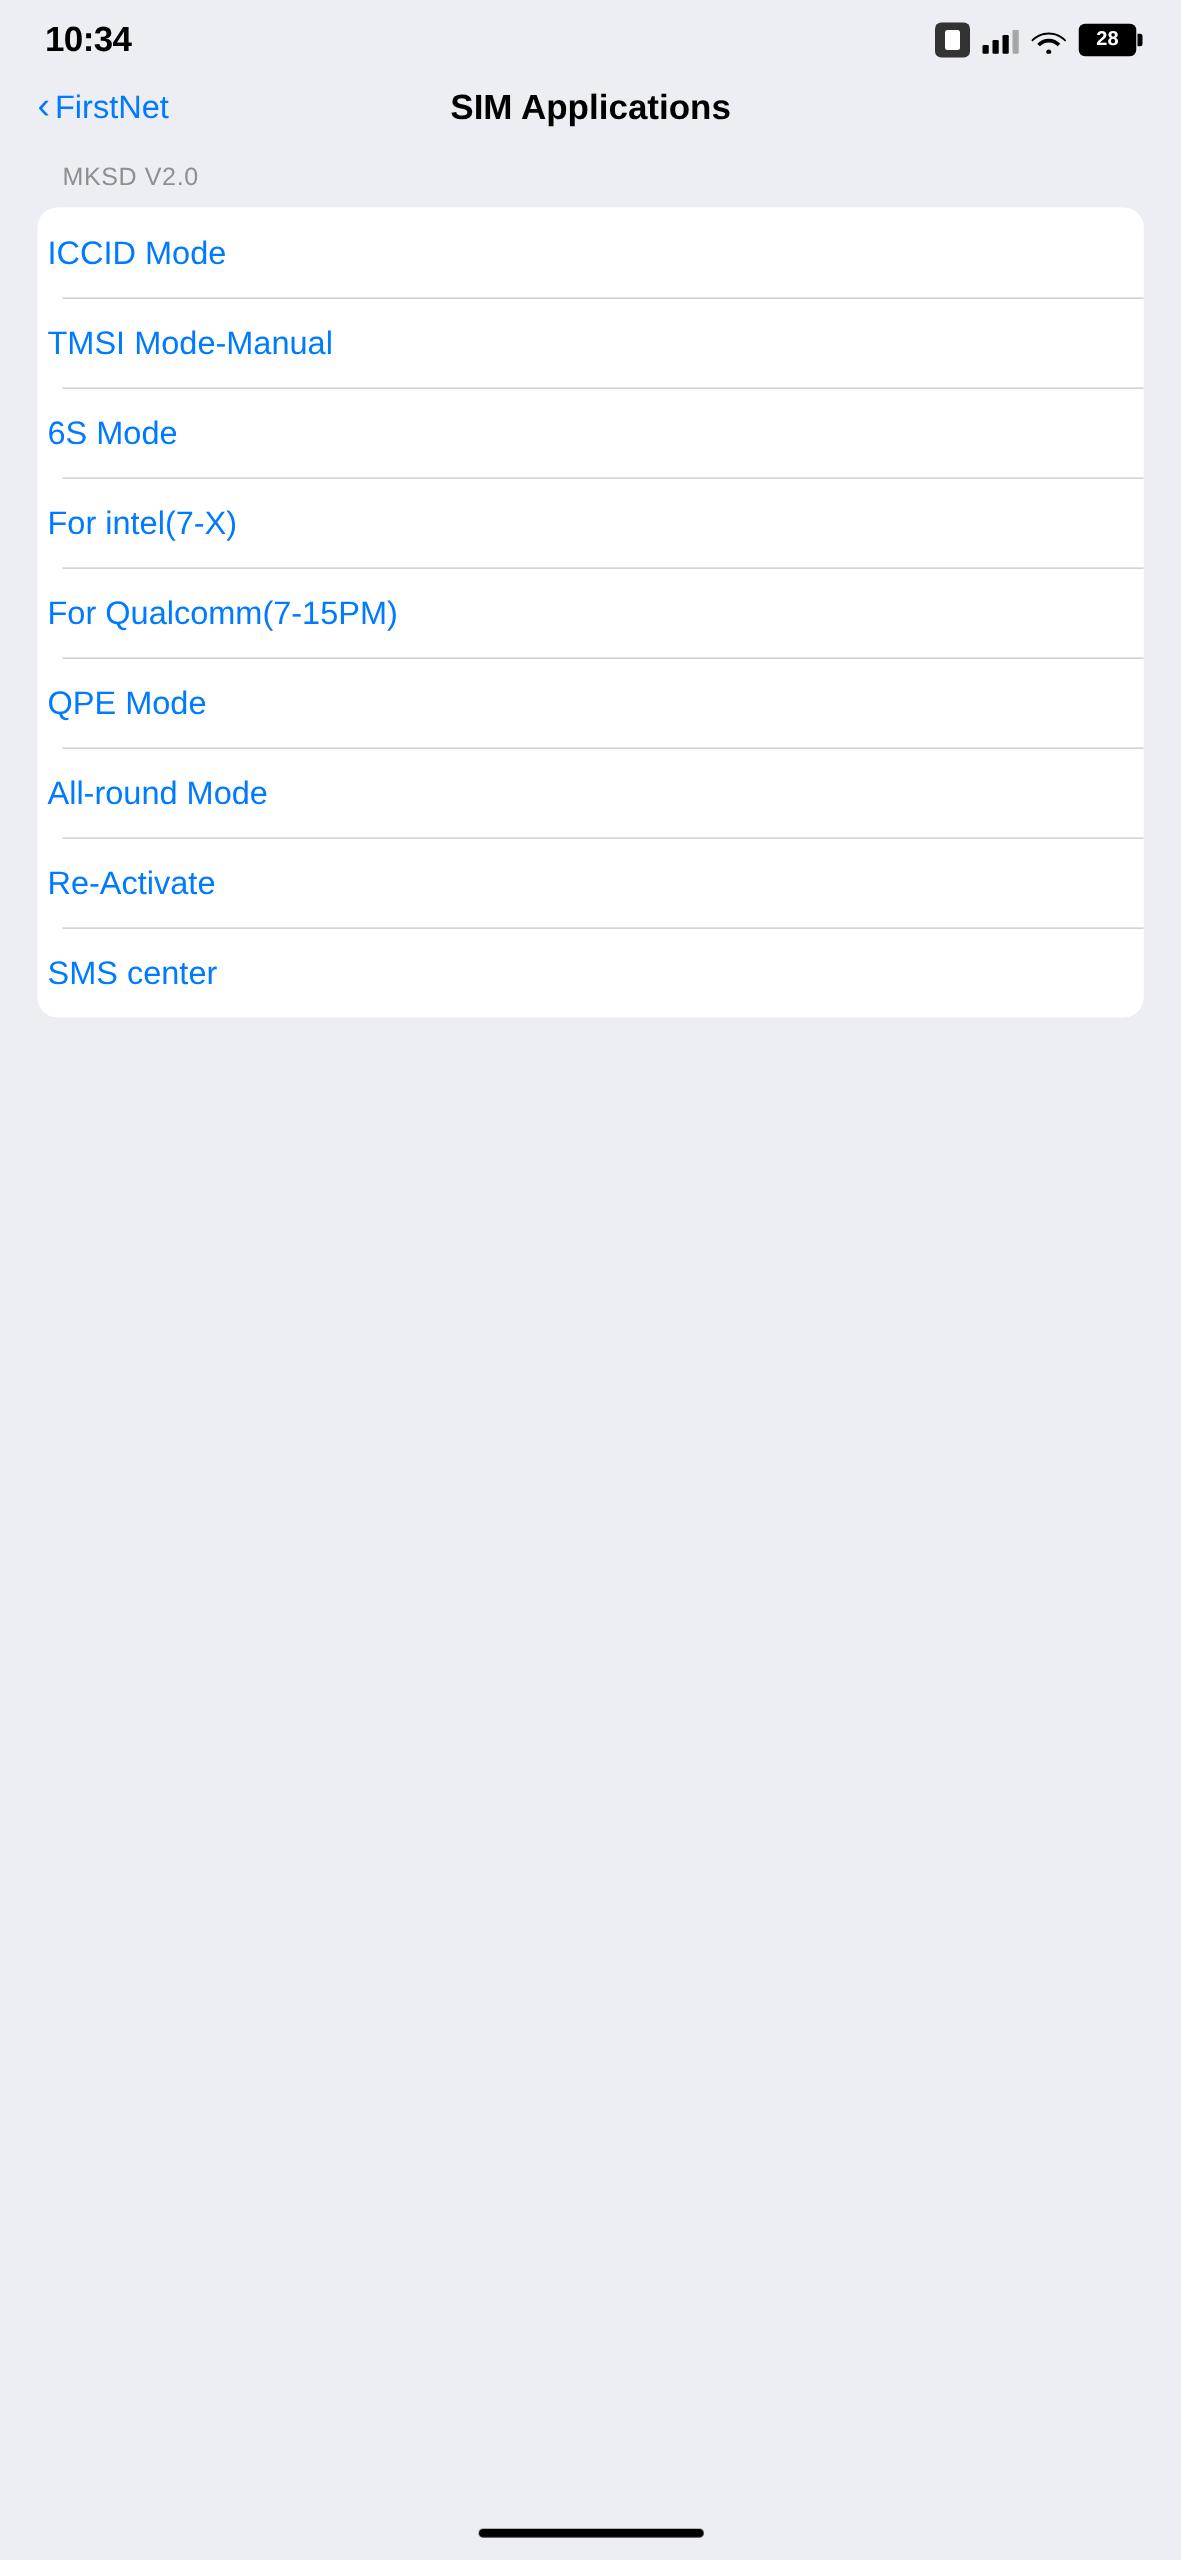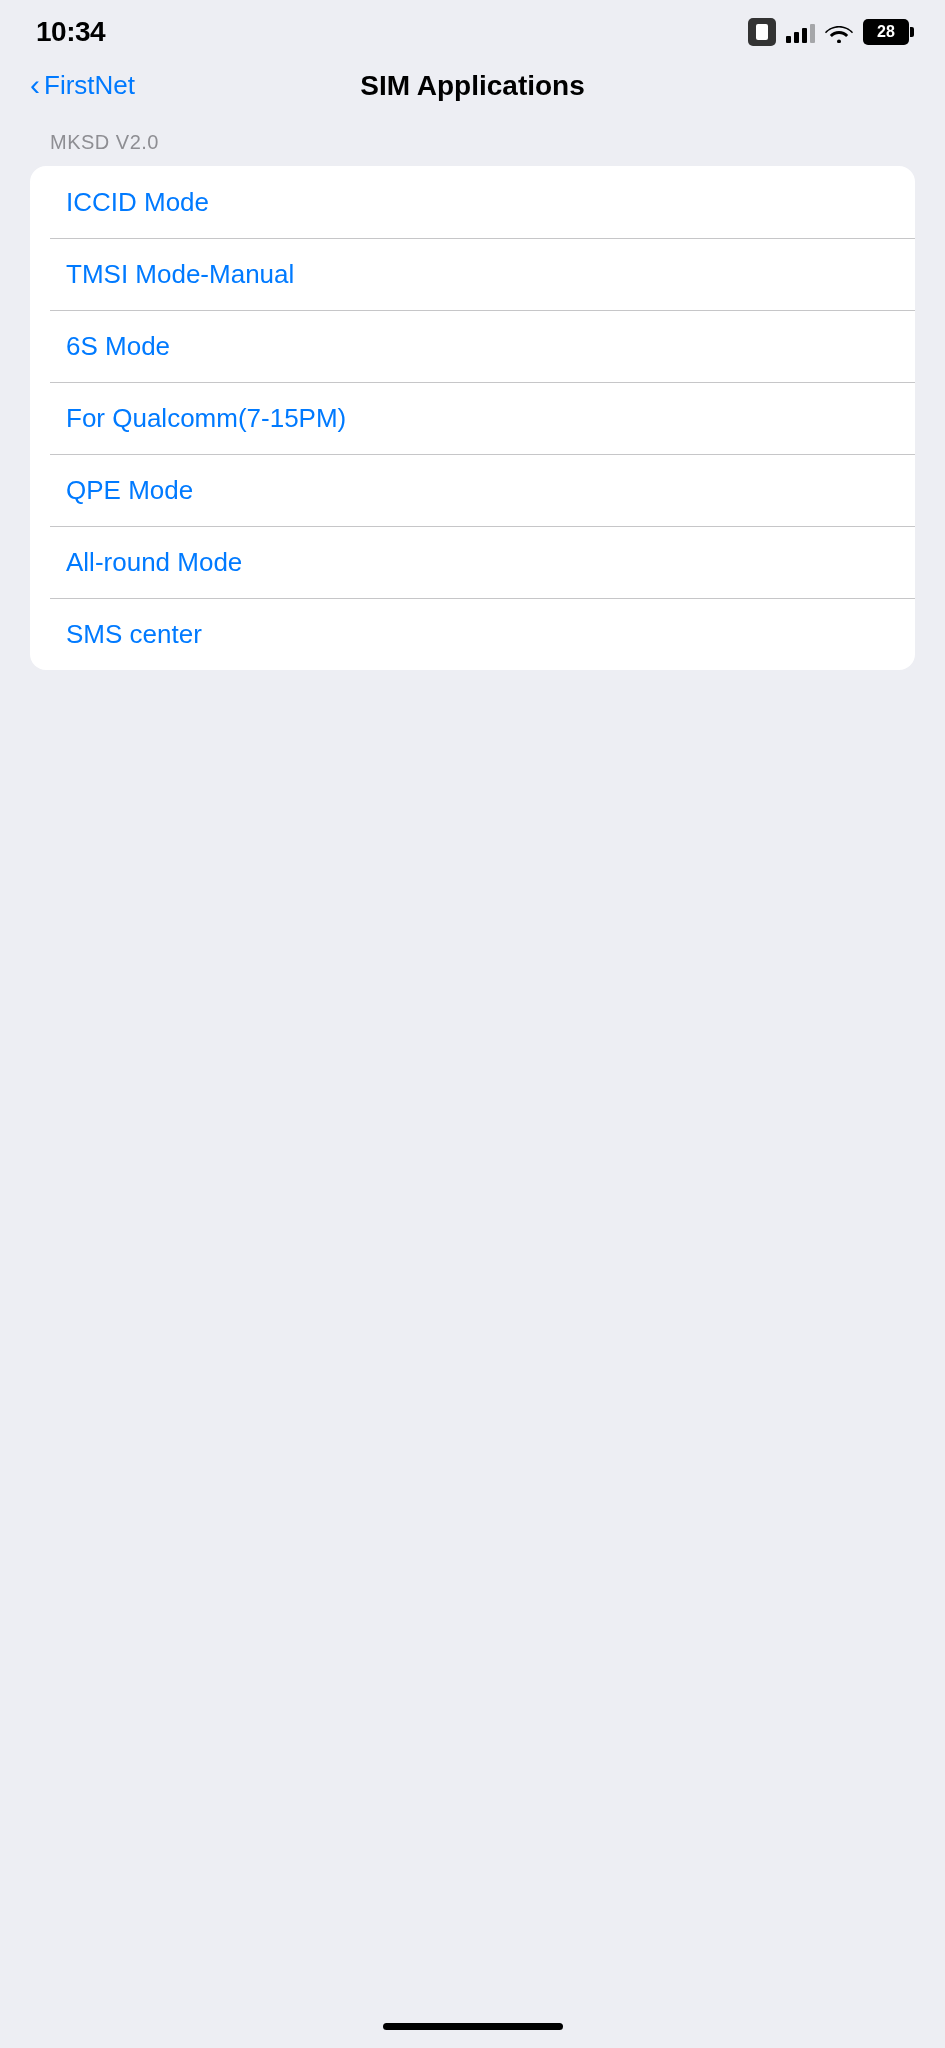--- a/index.html
+++ b/index.html
@@ -180,21 +180,21 @@
 
     .list-card {
       background: #fff;
       border-radius: 16px;
       overflow: hidden;
     }
 
     .list-item {
       display: flex;
       align-items: center;
-      padding: 0 36px;
+      padding: 0 8px;
       min-height: 72px;
       cursor: pointer;
       position: relative;
     }
 
     .list-item:not(:last-child)::after {
       content: '';
       position: absolute;
       bottom: 0;
       left: 20px;
@@ -262,27 +262,33 @@
   <div class="list-item">
         <span class="list-item-text">ICCID Mode</span>
       </div>
       <div class="list-item">
         <span class="list-item-text">TMSI Mode-Manual</span>
       </div>
       <div class="list-item">
         <span class="list-item-text">6S Mode</span>
       </div>
       <div class="list-item">
+        <span class="list-item-text">For intel(7-X)</span>
+      </div>
+      <div class="list-item">
         <span class="list-item-text">For Qualcomm(7-15PM)</span>
       </div>
       <div class="list-item">
         <span class="list-item-text">QPE Mode</span>
       </div>
       <div class="list-item">
         <span class="list-item-text">All-round Mode</span>
       </div>
       <div class="list-item">
+        <span class="list-item-text">Re-Activate</span>
+      </div>
+      <div class="list-item">
         <span class="list-item-text">SMS center</span>
       </div>
     </div>
 </div>
 
 <div class="home-indicator"></div>
 
 </body></html>

